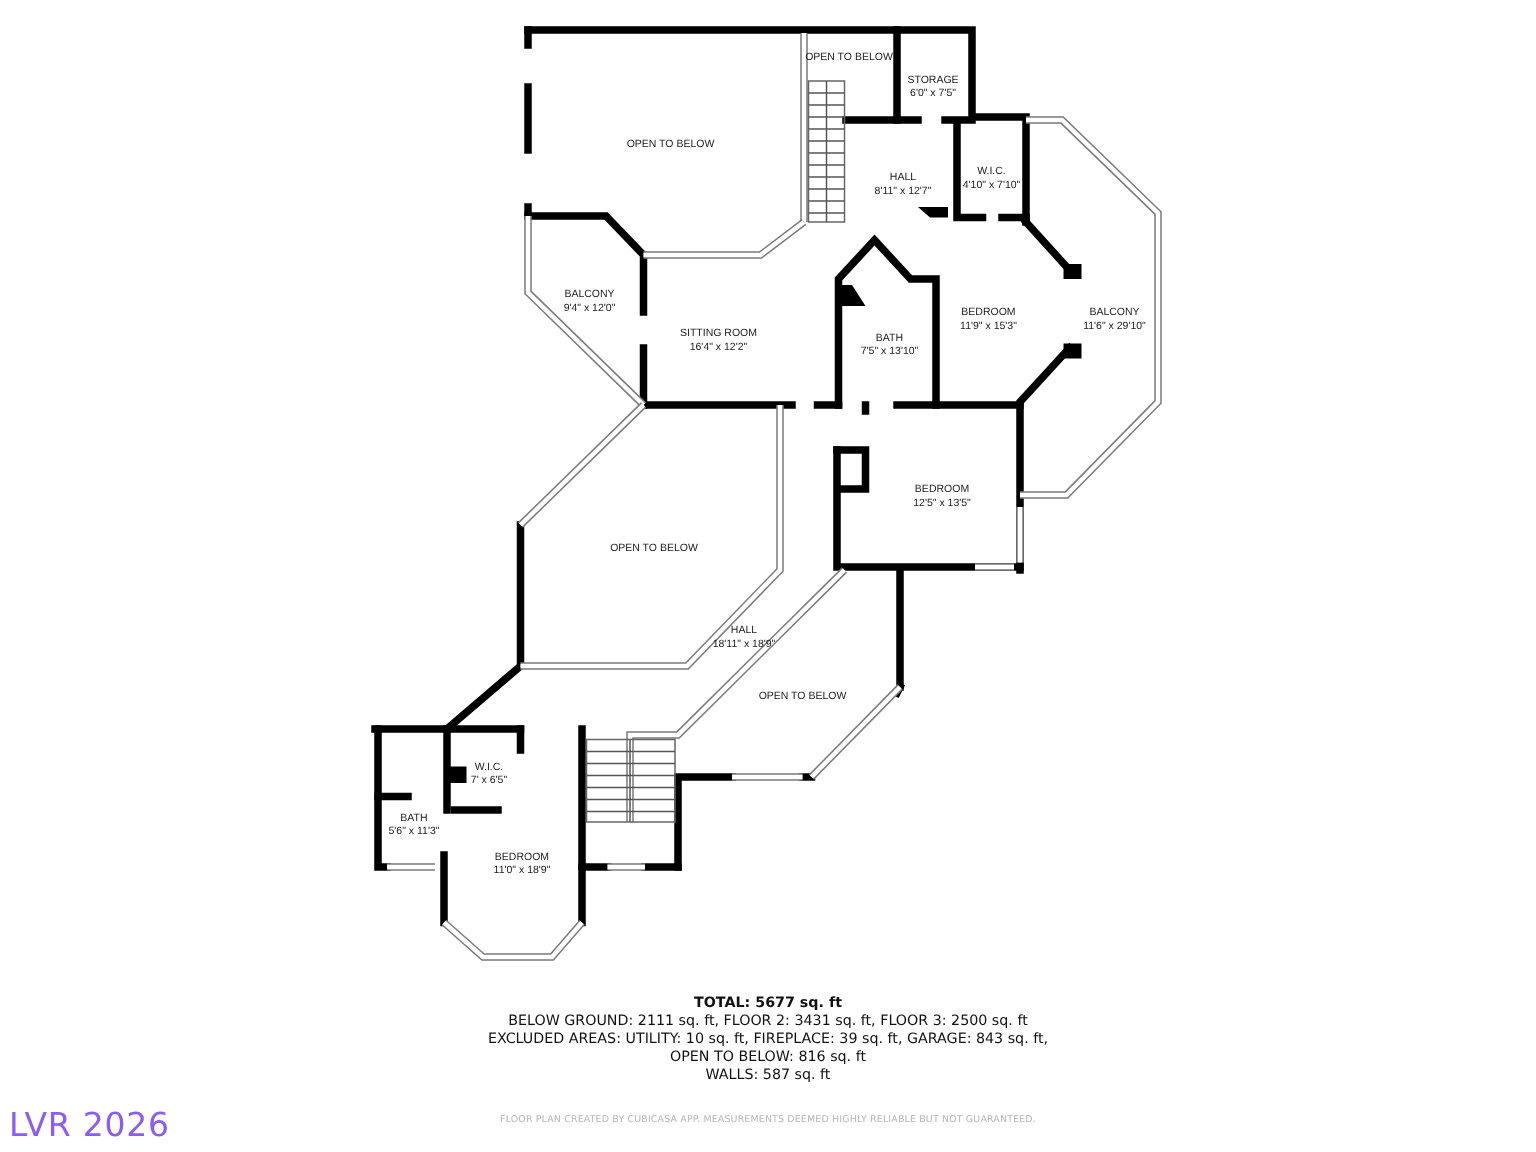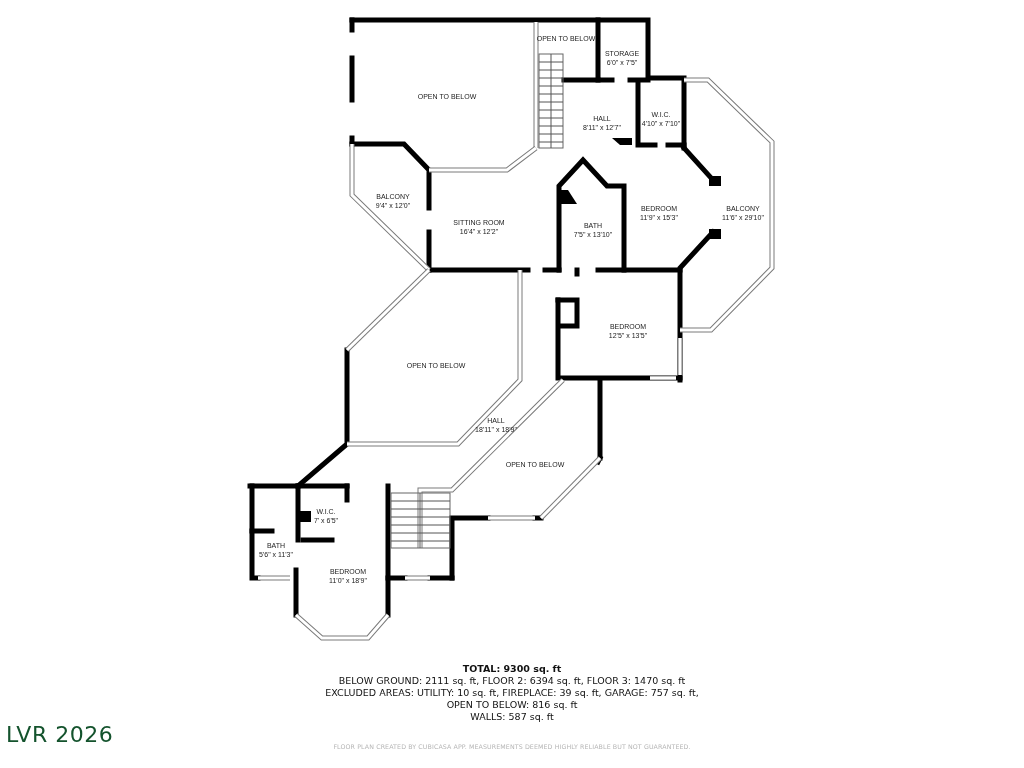--- a/index.html
+++ b/index.html
@@ -8,21 +8,21 @@
   .wall { stroke:#000; stroke-width:5; fill:none; stroke-linecap:square; }
   .win-outer { stroke:#7a7a7a; stroke-width:5; fill:none; }
   .win-inner { stroke:#ffffff; stroke-width:3; fill:none; }
   .stair { stroke:#555; stroke-width:1; fill:none; }
   .blk { fill:#000; }
   .room-label { position:absolute; font-family:"Liberation Sans", sans-serif; font-size:7px; color:#222; text-align:center; line-height:9px; transform:translateX(-50%); white-space:nowrap; }
   .room-label .dim { display:block; }
   #summary { position:absolute; left:262px; top:663px; width:500px; text-align:center; font-family:"DejaVu Sans", sans-serif; font-size:9.5px; line-height:12px; color:#111; }
   #summary .total { font-weight:bold; }
   #disclaimer { position:absolute; left:262px; top:743px; width:500px; text-align:center; font-family:"DejaVu Sans", sans-serif; font-size:6.3px; color:#b5b5b5; letter-spacing:0.1px; }
-  #watermark { position:absolute; left:6px; top:722px; font-family:"DejaVu Sans", sans-serif; font-size:22px; color:#14532d; letter-spacing:0.5px; }
+  #watermark { position:absolute; left:6px; top:738px; font-family:"DejaVu Sans", sans-serif; font-size:22px; color:#8b5cf6; letter-spacing:0.5px; }
 </style>
 </head>
 <body>
 
 <svg id="plan" viewBox="0 0 1024 768" xmlns="http://www.w3.org/2000/svg">
 
   <g>
     <polyline class="wall" points="352,20 648,20 648,78 684,78 684,148"></polyline>
     <line class="wall" x1="352" y1="20" x2="352" y2="30"></line>
     <line class="wall" x1="352" y1="58" x2="352" y2="100"></line>
@@ -155,21 +155,21 @@
   <div class="room-label" style="left:628px;top:322px;"><span>BEDROOM</span><span class="dim">12'5" x 13'5"</span></div>
   <div class="room-label" style="left:436px;top:361px;"><span>OPEN TO BELOW</span></div>
   <div class="room-label" style="left:496px;top:416px;"><span>HALL</span><span class="dim">18'11" x 18'9"</span></div>
   <div class="room-label" style="left:535px;top:460px;"><span>OPEN TO BELOW</span></div>
   <div class="room-label" style="left:326px;top:507px;"><span>W.I.C.</span><span class="dim">7' x 6'5"</span></div>
   <div class="room-label" style="left:276px;top:541px;"><span>BATH</span><span class="dim">5'6" x 11'3"</span></div>
   <div class="room-label" style="left:348px;top:567px;"><span>BEDROOM</span><span class="dim">11'0" x 18'9"</span></div>
 </div>
 
 <div id="summary">
-  <div class="total">TOTAL: 9300 sq. ft</div>
-  <div>BELOW GROUND: 2111 sq. ft, FLOOR 2: 6394 sq. ft, FLOOR 3: 1470 sq. ft</div>
-  <div>EXCLUDED AREAS: UTILITY: 10 sq. ft, FIREPLACE: 39 sq. ft, GARAGE: 757 sq. ft,</div>
+  <div class="total">TOTAL: 5677 sq. ft</div>
+  <div>BELOW GROUND: 2111 sq. ft, FLOOR 2: 3431 sq. ft, FLOOR 3: 2500 sq. ft</div>
+  <div>EXCLUDED AREAS: UTILITY: 10 sq. ft, FIREPLACE: 39 sq. ft, GARAGE: 843 sq. ft,</div>
   <div>OPEN TO BELOW: 816 sq. ft</div>
   <div>WALLS: 587 sq. ft</div>
 </div>
 
 <div id="disclaimer">FLOOR PLAN CREATED BY CUBICASA APP. MEASUREMENTS DEEMED HIGHLY RELIABLE BUT NOT GUARANTEED.</div>
 <div id="watermark">LVR 2026</div>
 
 </body></html>

